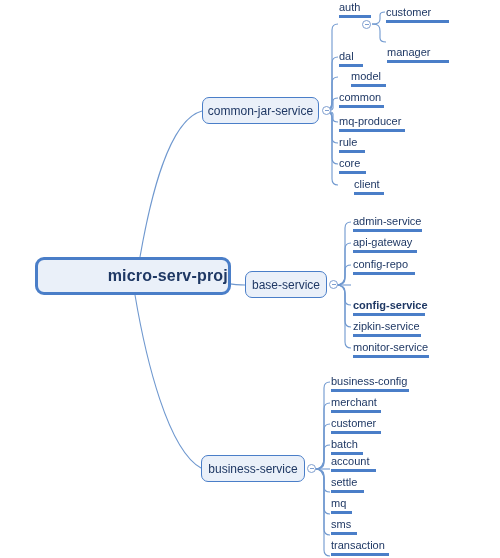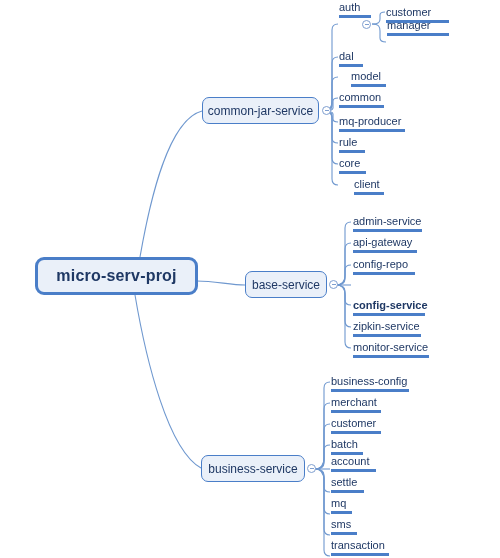--- a/index.html
+++ b/index.html
@@ -25,29 +25,29 @@
     width: 500px;
     height: 558px;
     pointer-events: none;
   }
 
   
   .root-node {
     position: absolute;
     left: 35px;
     top: 257px;
-    width: 163px;
+    width: 196px;
     height: 38px;
     box-sizing: border-box;
     background: #eaf0f9;
     border: 3px solid #4a7ec8;
     border-radius: 9px;
     display: flex;
     align-items: center;
-    justify-content: center;
+    justify-content: flex-end;
     color: #1f3864;
     font-size: 16px;
     font-weight: bold;
     letter-spacing: 0.2px;
   }
 
   
   .branch-node {
     position: absolute;
     box-sizing: border-box;
@@ -161,21 +161,21 @@
   <div class="leaf" style="left:338px; top:0;">
     <span class="leaf-label">auth</span>
     <span class="leaf-rule" style="width:32px;"></span>
   </div>
   <div class="toggle" style="left:362px; top:20px;"></div>
 
   <div class="leaf" style="left:385px; top:5px;">
     <span class="leaf-label">customer</span>
     <span class="leaf-rule" style="width:63px;"></span>
   </div>
-  <div class="leaf" style="left:386px; top:18px;">
+  <div class="leaf" style="left:386px; top:45px;">
     <span class="leaf-label">manager</span>
     <span class="leaf-rule" style="width:62px;"></span>
   </div>
 
   <div class="leaf" style="left:338px; top:49px;">
     <span class="leaf-label">dal</span>
     <span class="leaf-rule" style="width:24px;"></span>
   </div>
   <div class="leaf" style="left:350px; top:69px;">
     <span class="leaf-label">model</span>

